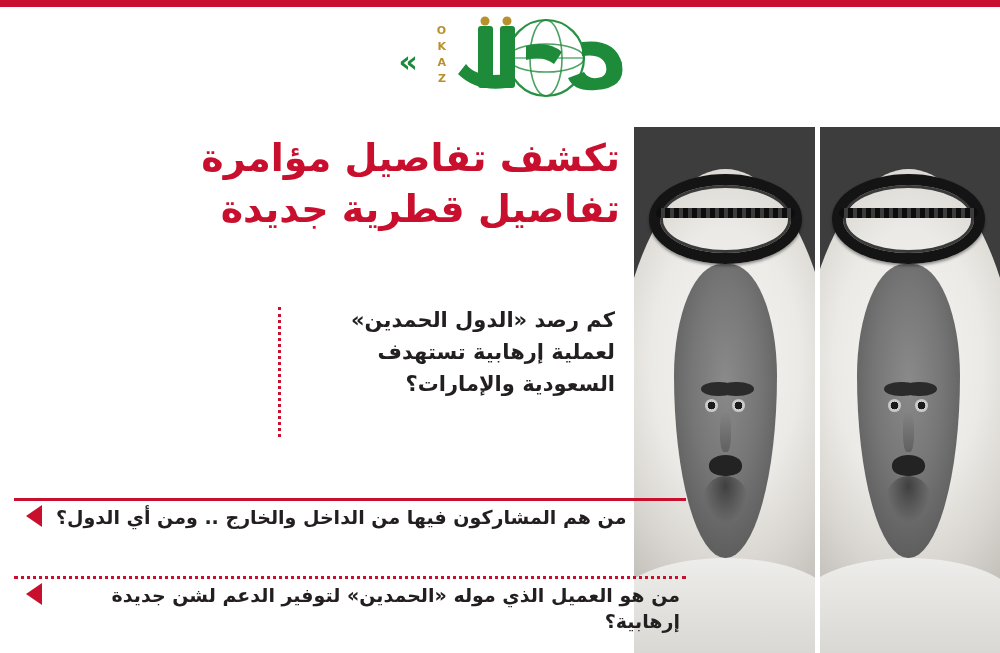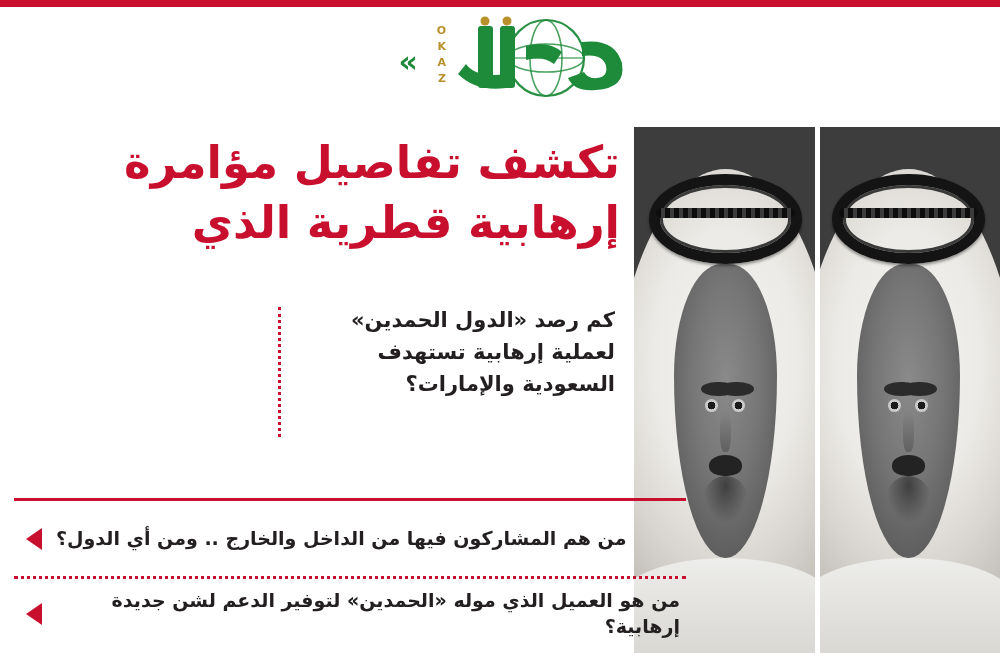--- a/index.html
+++ b/index.html
@@ -182,21 +182,21 @@
   
   .headline {
     position: absolute;
     top: 133px;
     right: 380px;
     width: 580px;
     text-align: right;
     direction: rtl;
     color: #c8102e;
     font-weight: bold;
-    font-size: 45px;
+    font-size: 38px;
     line-height: 1.33;
     letter-spacing: -0.5px;
     padding-left: 20px;
   }
 
   
   .qcols {
     position: absolute;
     top: 305px;
     right: 385px;
@@ -249,21 +249,21 @@
     height: 0;
   }
 
   .band {
     position: absolute;
     left: 14px;
     width: 672px;
     height: 68px;
     direction: rtl;
     display: flex;
-    align-items: center;
+    align-items: flex-start;
     justify-content: flex-end;
     color: #231f20;
     font-weight: bold;
     font-size: 19px;
     padding-left: 6px;
   }
   .band.one { top: 505px; }
   .band.two { top: 583px; height: 62px; }
   .band .txt {
     text-align: right;
@@ -357,21 +357,21 @@
       <div class="mustache"></div>
       <div class="beardline"></div>
     </div>
     <div class="agal"></div>
     <div class="thobe"></div>
   </div>
 </div>
 
 <div class="headline">
   <div>تكشف تفاصيل مؤامرة</div>
-  <div>إرهابية قطرية الذي</div>
+  <div>تفاصيل قطرية جديدة</div>
 </div>
 
 <div class="qcols">
   <div class="qcol main">كم رصد «الدول الحمدين» لعملية إرهابية تستهدف السعودية والإمارات؟</div>
   <div class="dotted-sep"></div>
 </div>
 
 <div class="band-rule solid"></div>
 
 <div class="band one">

